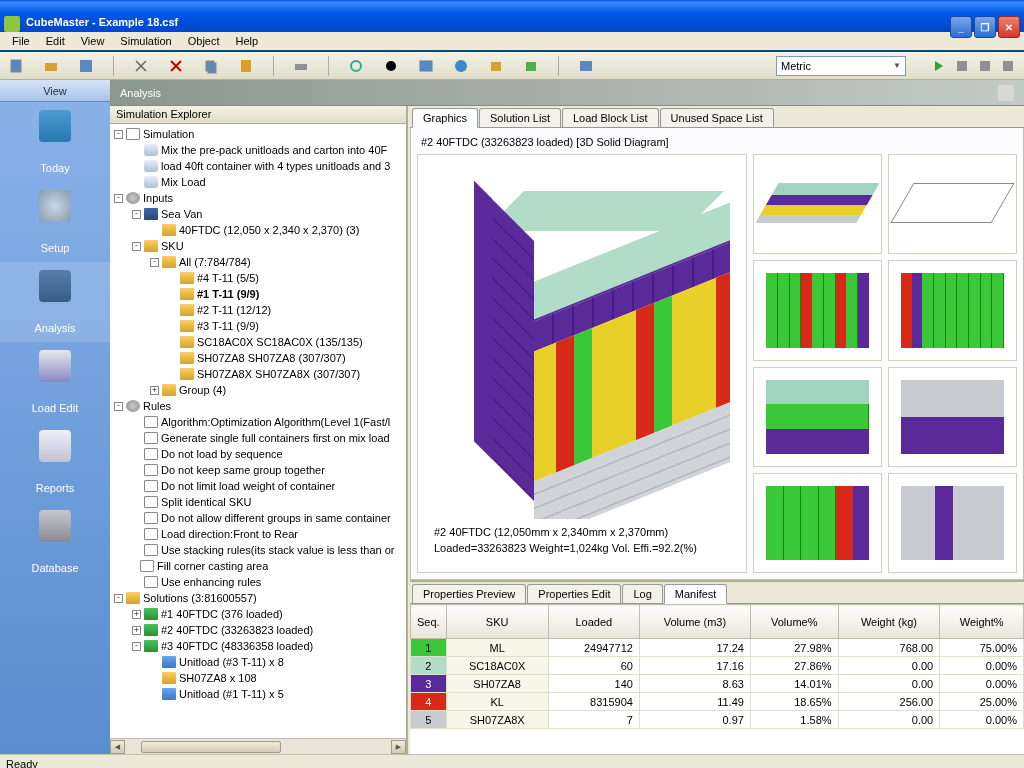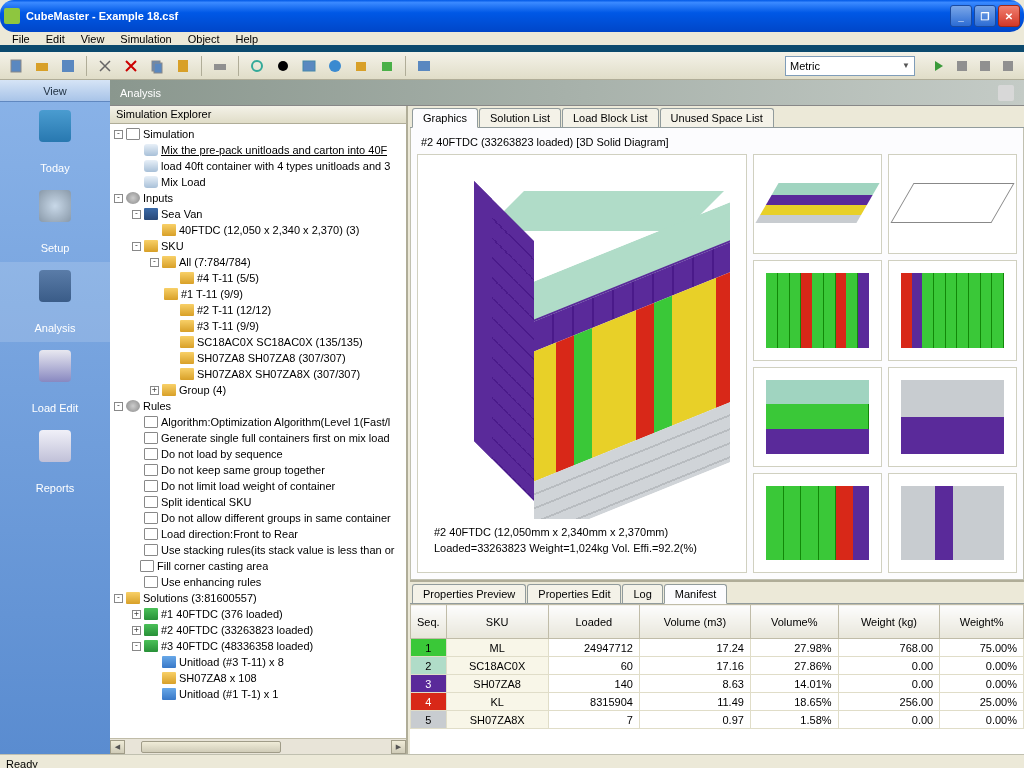--- a/index.html
+++ b/index.html
@@ -1,31 +1,31 @@
 <!DOCTYPE html>
 <html><head>
 <meta charset="utf-8">
 <style>
 * { box-sizing: border-box; margin: 0; padding: 0; font-family: Tahoma, sans-serif; font-size: 11px; }
 html, body { width: 1024px; height: 768px; overflow: hidden; background: #ece9d8; }
 
 
-.titlebar { height: 28px; background: linear-gradient(to bottom, #0058e6 0%, #3b8aff 8%, #0058e6 40%, #0046c8 100%); display: flex; align-items: center; padding: 16px 4px; color: white; border-radius: 14px; }
+.titlebar { height: 28px; background: linear-gradient(to bottom, #0058e6 0%, #3b8aff 8%, #0058e6 40%, #0046c8 100%); display: flex; padding: 16px 4px; color: white; }
 .titlebar .app-icon { width: 16px; height: 16px; background: #8ec63f; margin-right: 6px; border-radius: 2px; }
 .titlebar .title { font-weight: bold; flex: 1; }
 .titlebar .win-btns { display: flex; gap: 2px; }
 .win-btn { width: 22px; height: 22px; background: linear-gradient(to bottom, #7ba7e8, #2c6cd4); border: 1px solid #1a4aa0; border-radius: 3px; display: flex; align-items: center; justify-content: center; color: white; font-weight: bold; font-size: 10px; }
 .win-btn.close { background: linear-gradient(to bottom, #f08070, #d43828); border-color: #a02818; }
 
 
-.menubar { height: 20px; background: #ece9d8; display: flex; align-items: center; padding: 0 4px; border-bottom: 7px solid #0c4a6e; }
+.menubar { height: 20px; background: #ece9d8; display: flex; align-items: center; padding: 0 4px; border-bottom: 2px solid #0c4a6e; }
 .menubar span { padding: 2px 8px; cursor: default; }
 
 
-.toolbar { height: 28px; background: linear-gradient(to bottom, #f4f2e8, #e0ddc8); border-bottom: 1px solid #b0ad98; display: flex; align-items: center; padding: 0 6px; gap: 6px; }
+.toolbar { height: 28px; background: linear-gradient(to bottom, #f4f2e8, #e0ddc8); border-bottom: 1px solid #b0ad98; display: flex; align-items: center; padding: 0 6px; gap: 15px; }
 .tb-btn { width: 20px; height: 20px; display: flex; align-items: center; justify-content: center; border: 1px solid transparent; border-radius: 2px; cursor: pointer; }
 .tb-sep { width: 1px; height: 20px; background: #b0ad98; margin: 0 2px; }
 .tb-select { width: 130px; height: 20px; border: 1px solid #7f9db9; background: white; padding: 0 4px; margin-left: auto; margin-right: 8px; display: flex; align-items: center; justify-content: space-between; }
 .tb-select::after { content: "▼"; font-size: 8px; color: #555; }
 .tb-end { display: flex; gap: 3px; }
 
 
 .main { display: flex; height: calc(768px - 28px - 20px - 28px - 18px); }
 
 
@@ -278,39 +278,43 @@
         <span>Analysis</span>
       </div>
     <div class="nav-item">
         <div class="icon-box icon-loadedit"></div>
         <span>Load Edit</span>
       </div>
     <div class="nav-item">
         <div class="icon-box icon-reports"></div>
         <span>Reports</span>
       </div>
+    <div class="nav-item">
+        <div class="icon-box icon-database"></div>
+        <span>Database</span>
+      </div>
   </div>
 
   <div class="center">
     <div class="panel-header">
       <span>Analysis</span>
       <span class="hdr-icon"></span>
     </div>
 
     <div class="center-split">
 
       <div class="tree-panel">
         <div class="tree-header">Simulation Explorer</div>
         <div class="tree" id="tree">
             <div class="tree-row" style="padding-left: 4px;">
               <span class="exp">-</span>
               <span class="ticon ic-doc"></span>
               <span class="label">Simulation</span>
             </div>
-            <div class="tree-row" style="padding-left: 22px; text-decoration: underline;">
+            <div class="tree-row" style="padding-left: 22px;">
               <span class="exp none"></span>
               <span class="ticon ic-chat"></span>
               <span class="label">Mix the pre-pack unitloads and carton into 40F</span>
             </div>
             <div class="tree-row" style="padding-left: 22px;">
               <span class="exp none"></span>
               <span class="ticon ic-chat"></span>
               <span class="label">load 40ft container with 4 types unitloads and 3</span>
             </div>
             <div class="tree-row" style="padding-left: 22px;">
@@ -341,21 +345,21 @@
             <div class="tree-row" style="padding-left: 40px;">
               <span class="exp">-</span>
               <span class="ticon ic-box"></span>
               <span class="label">All (7:784/784)</span>
             </div>
             <div class="tree-row" style="padding-left: 58px;">
               <span class="exp none"></span>
               <span class="ticon ic-box"></span>
               <span class="label">#4 T-11 (5/5)</span>
             </div>
-            <div class="tree-row" style="padding-left: 42px;">
+            <div class="tree-row" style="padding-left: 58px; font-weight: bold;">
               <span class="exp none"></span>
               <span class="ticon ic-box"></span>
               <span class="label">#1 T-11 (9/9)</span>
             </div>
             <div class="tree-row" style="padding-left: 58px;">
               <span class="exp none"></span>
               <span class="ticon ic-box"></span>
               <span class="label">#2 T-11 (12/12)</span>
             </div>
             <div class="tree-row" style="padding-left: 58px;">
@@ -469,21 +473,21 @@
               <span class="label">Unitload (#3 T-11) x 8</span>
             </div>
             <div class="tree-row" style="padding-left: 40px;">
               <span class="exp none"></span>
               <span class="ticon ic-box"></span>
               <span class="label">SH07ZA8 x 108</span>
             </div>
             <div class="tree-row" style="padding-left: 40px;">
               <span class="exp none"></span>
               <span class="ticon ic-unit"></span>
-              <span class="label">Unitload (#1 T-1) x 1</span>
+              <span class="label">Unitload (#1 T-11) x 5</span>
             </div>
           </div>
         <div class="tree-scroll-h">
           <div class="arr">◀</div>
           <div class="thumb"></div>
           <div class="arr" style="margin-left:auto">▶</div>
         </div>
       </div>
 
       <div class="right">

